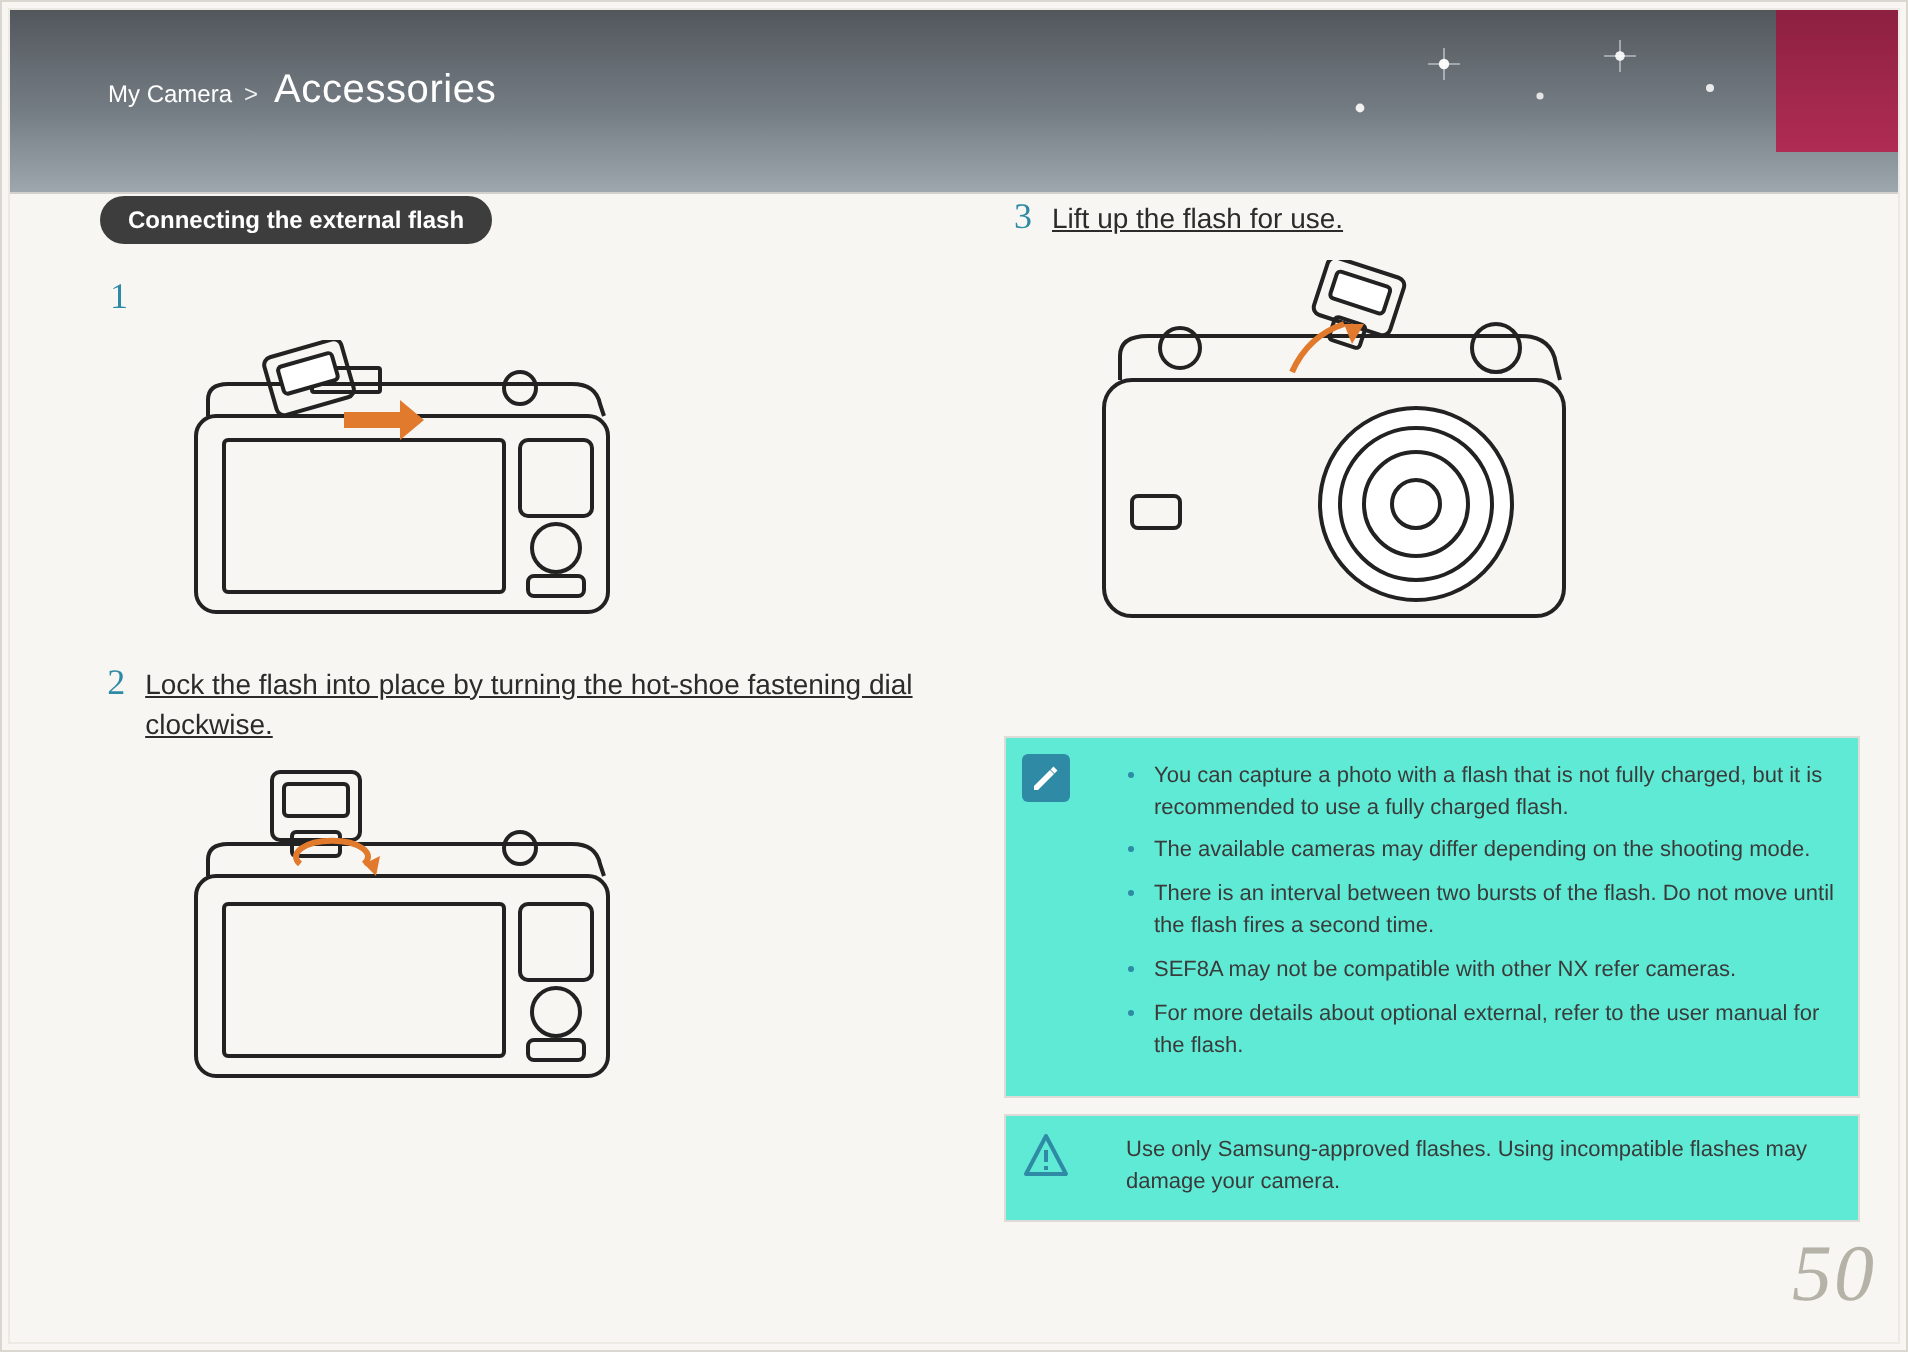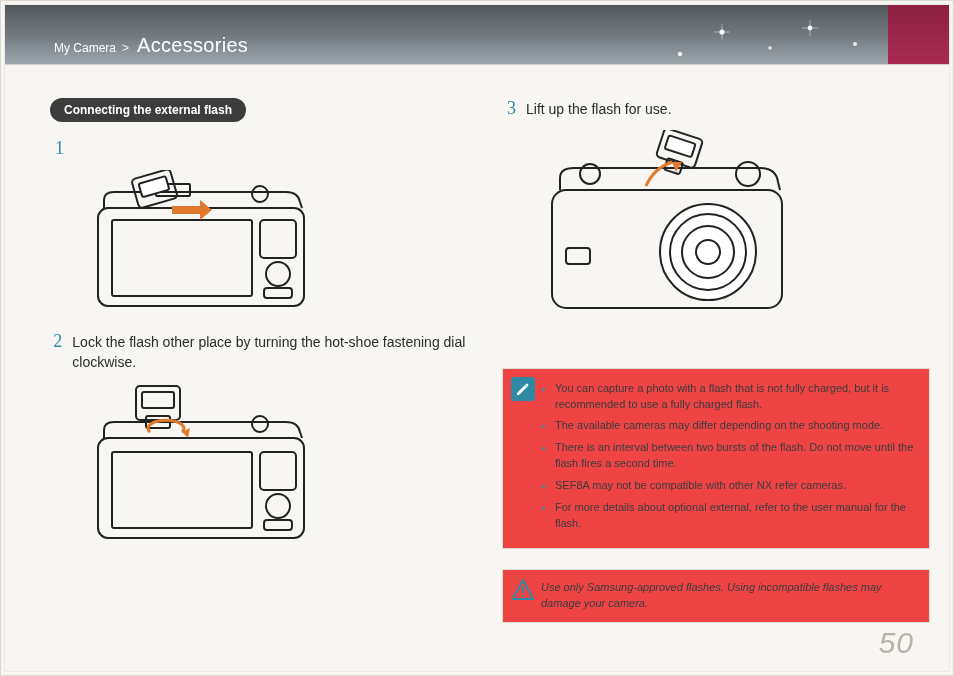--- a/index.html
+++ b/index.html
@@ -28,21 +28,21 @@
     border: 1px solid #eceae3;
     pointer-events: none;
   }
 
   
   .header {
     position: absolute;
     left: 4px;
     right: 4px;
     top: 4px;
-    height: 60px;
+    height: 92px;
     background: linear-gradient(180deg, #51565b 0%, #747c83 55%, #9da7ad 100%);
     box-shadow: inset 0 1px 0 rgba(255,255,255,0.15), 0 1px 0 rgba(0,0,0,0.15);
     overflow: hidden;
   }
   .header .sparkles {
     position: absolute;
     right: 40px;
     top: 10px;
     width: 260px;
     height: 60px;
@@ -112,63 +112,64 @@
     font-size: 18px;
     font-weight: 400;
     line-height: 1.2;
     font-family: Georgia, 'Times New Roman', serif;
     width: 14px;
     text-align: right;
   }
   .step .txt {
     font-size: 14px;
     line-height: 1.45;
+    text-decoration: underline;
   }
 
   
   .illus {
     margin-left: 36px;
     box-sizing: border-box;
   }
   .illus svg { display: block; }
 
   
   .note {
     border: 1px solid #dedcd5;
-    background: #ef4444;
-    padding: 10px 12px 10px 38px;
+    background: #5eead4;
+    padding: 10px 12px 10px 60px;
     font-size: 11px;
     line-height: 1.45;
     color: #3a3a3a;
     position: relative;
     margin-top: 18px;
   }
-  .note + .note { margin-top: 20px; font-style: italic; }
+  .note + .note { margin-top: 8px; }
   .note .icon {
     position: absolute;
     left: 8px;
     top: 8px;
     width: 24px;
     height: 24px;
   }
   .note ul {
     margin: 0;
     padding-left: 14px;
   }
   .note ul li { margin: 2px 0 6px 0; }
   .note ul li::marker { color: #2f8aa6; }
 
   
   .pagenum {
     position: absolute;
-    right: 40px;
+    right: 16px;
     bottom: 16px;
-    font-family: Liberation Sans, sans-serif;
+    font-family: Liberation Serif, serif;
     font-style: italic;
-    font-size: 30px;
+    font-size: 40px;
     color: #b5b2a8;
     letter-spacing: 1px;
   }
 </style>
 </head>
 <body>
 
 <div class="header">
   <div class="accent"></div>
   <svg class="sparkles" viewBox="0 0 260 60">
@@ -221,21 +222,21 @@
         </g>
 
         <g fill="#e27a2e">
           <path d="M86 36 h28 l0 -6 l12 10 l-12 10 l0 -6 h-28 z"></path>
         </g>
       </svg>
     </div>
 
     <div class="step">
       <div class="num">2</div>
-      <div class="txt">Lock the flash other place by turning the hot-shoe fastening dial clockwise.</div>
+      <div class="txt">Lock the flash into place by turning the hot-shoe fastening dial clockwise.</div>
     </div>
     <div class="illus">
       <svg width="234" height="168" viewBox="0 0 234 168">
         <g fill="none" stroke="#222" stroke-width="2" stroke-linejoin="round">
           <rect x="12" y="56" width="206" height="100" rx="10"></rect>
           <rect x="26" y="70" width="140" height="76" rx="2"></rect>
           <rect x="174" y="70" width="36" height="38" rx="4"></rect>
           <circle cx="192" cy="124" r="12"></circle>
           <rect x="178" y="138" width="28" height="10" rx="3"></rect>
           <path d="M18 56 L18 48 Q18 40 28 40 L200 40 Q212 40 214 50 L216 56"></path>

